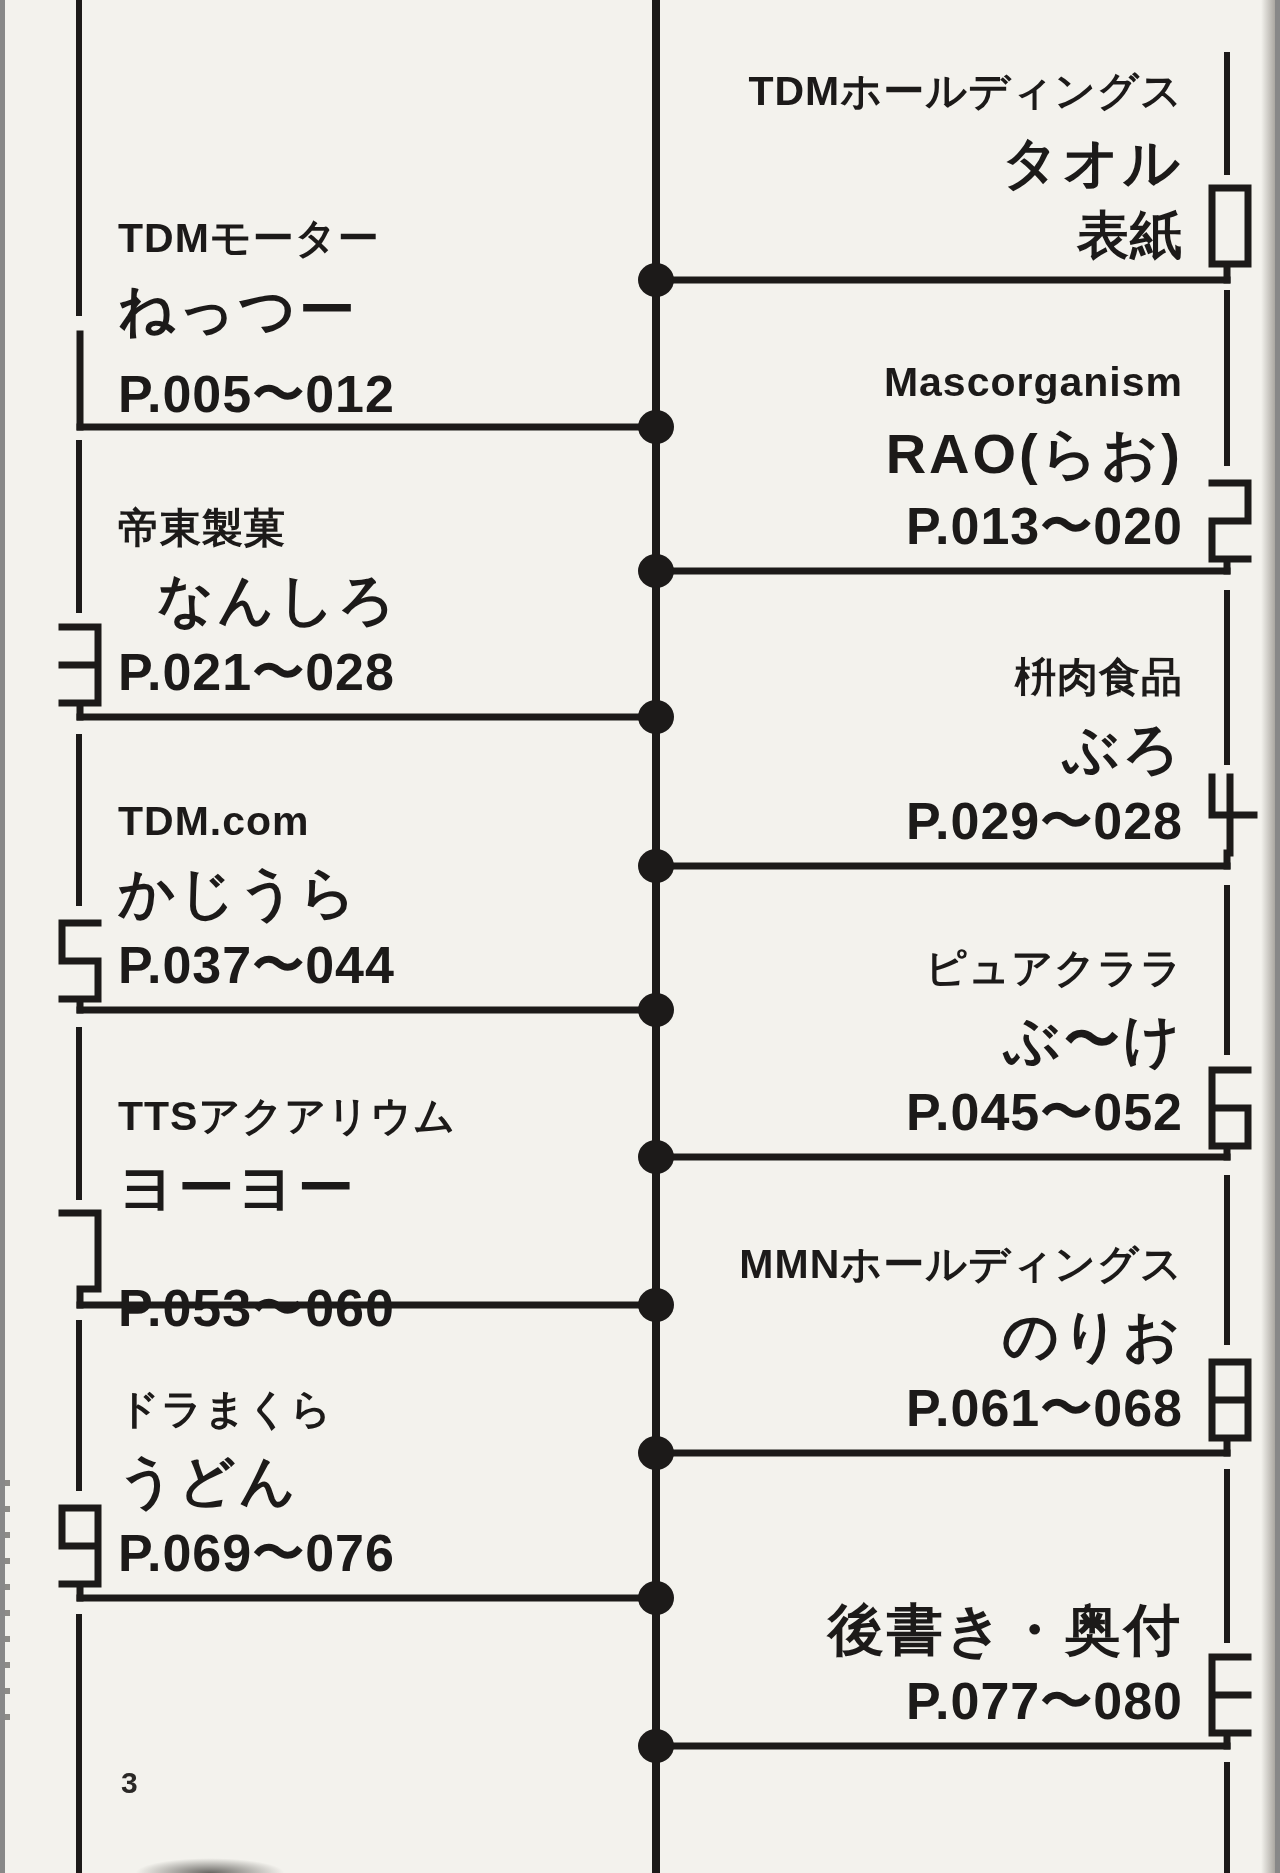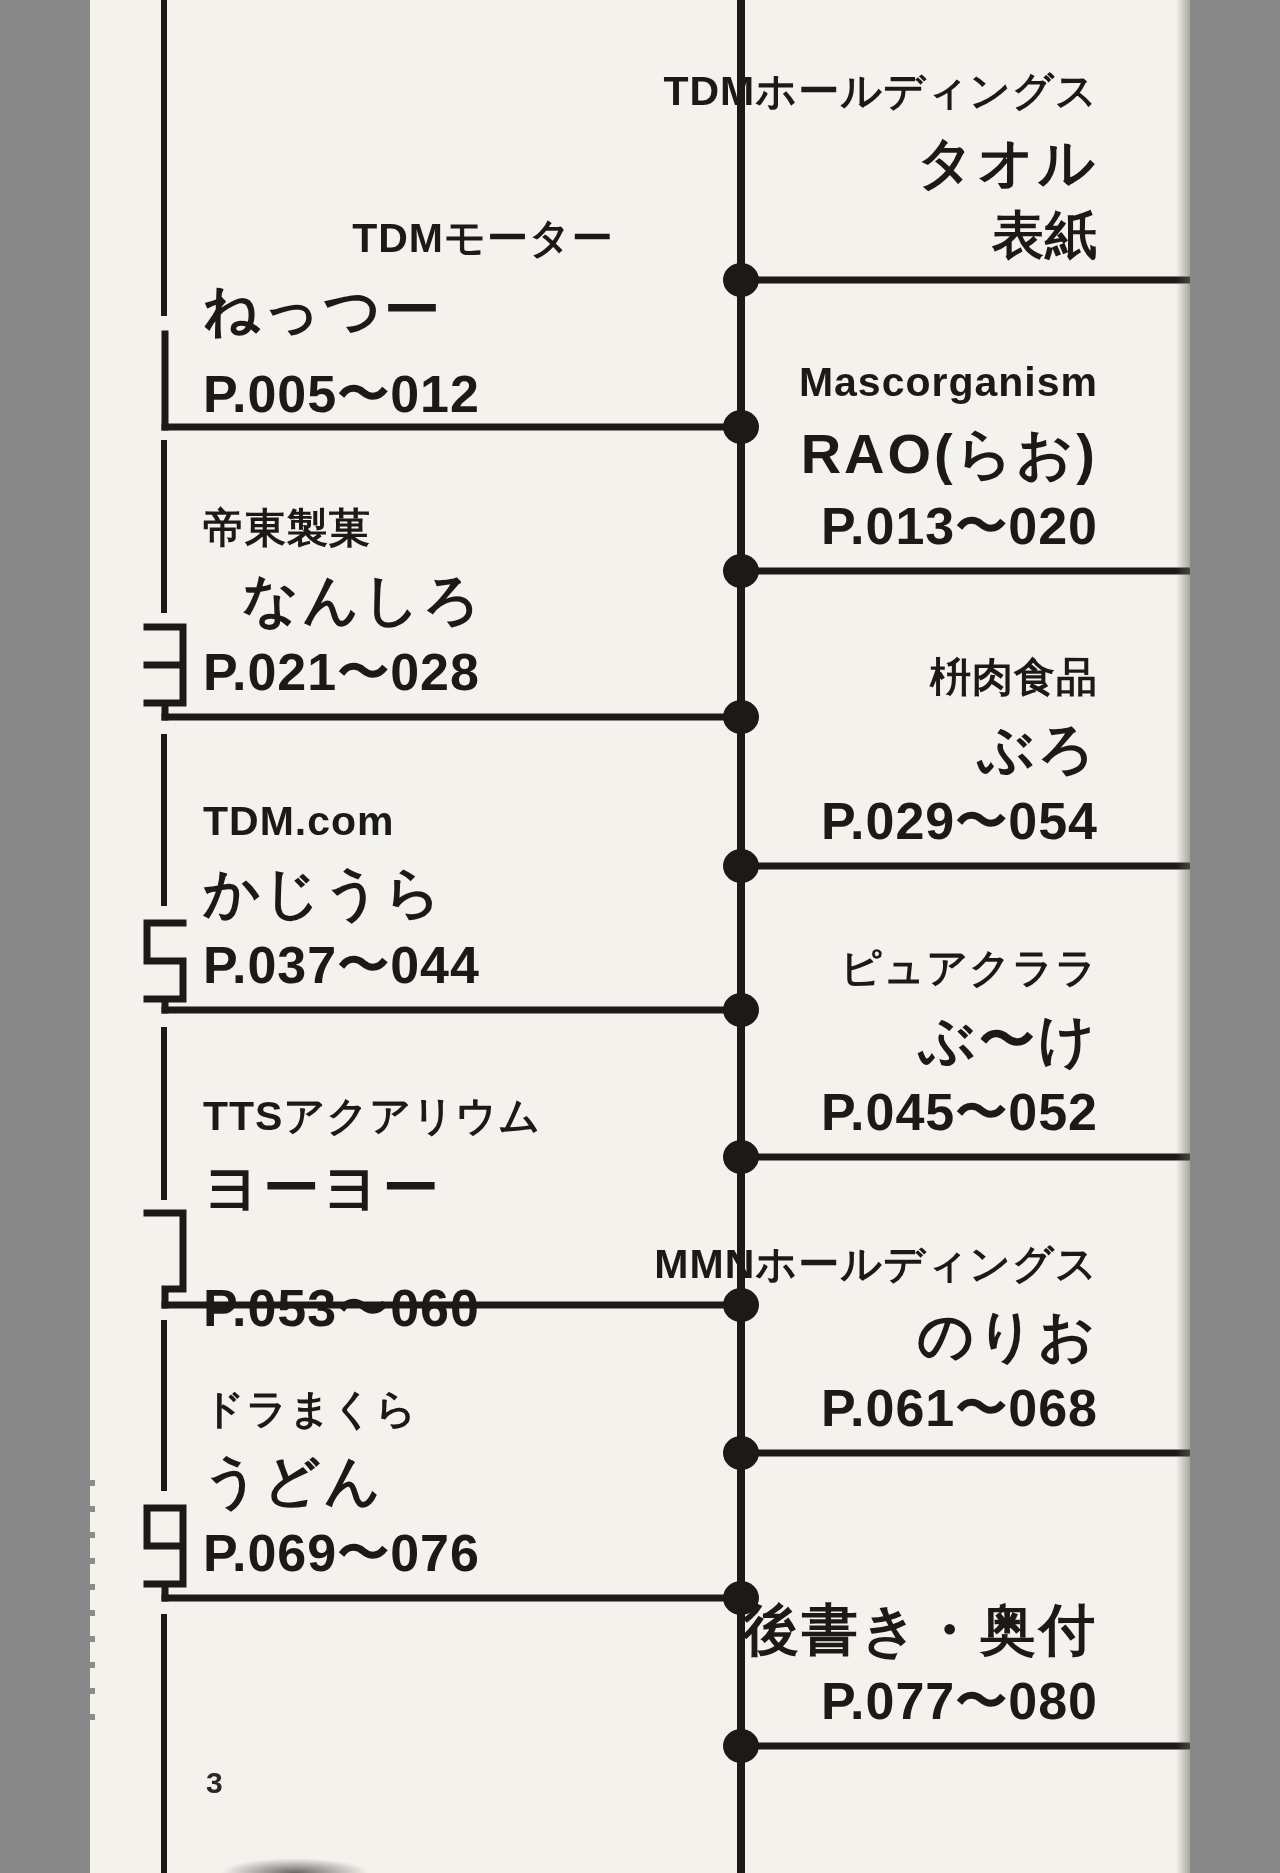--- a/index.html
+++ b/index.html
@@ -1,18 +1,18 @@
 <!DOCTYPE html>
 <html><head>
 <meta charset="utf-8">
 <style>
   html,body{margin:0;padding:0;background:#888;}
   #page{
     position:relative;
-    width:1100px;height:1873px;
+    width:1270px;height:1873px;
     margin:0 auto;
     background:#f3f2ed;
     overflow:hidden;
     font-family:"Liberation Sans","DejaVu Sans",sans-serif;
     color:#1c1a19;
   }
   #diagram{position:absolute;left:0;top:0;}
   .toc-line{
     position:absolute;
     height:72px;line-height:72px;
@@ -95,38 +95,38 @@
       <ellipse cx="651" cy="1746" rx="18" ry="17" fill="#1c1a19"></ellipse>
       <path d="M1207 1657 L1243 1657 M1207 1657 L1207 1695 M1207 1695 L1243 1695 M1207 1695 L1207 1733 M1207 1733 L1243 1733 M1222 1733 L1222 1746 " stroke="#1c1a19" stroke-width="7" fill="none" stroke-linecap="square" stroke-linejoin="miter"></path>
     </svg>
   <div id="entries">
       <div>
         <div class="toc-line side-r l1" style="top: 55px;">TDMホールディングス</div>
         <div class="toc-line side-r l2" style="top: 127px;">タオル</div>
         <div class="toc-line side-r l3" style="top: 199px;">表紙</div>
       </div>
       <div>
-        <div class="toc-line side-l l1" style="top: 202px; text-align: center;">TDMモーター</div>
+        <div class="toc-line side-l l1" style="top: 202px;">TDMモーター</div>
         <div class="toc-line side-l l2" style="top: 274px;">ねっつー</div>
         <div class="toc-line side-l l3" style="top: 326px; margin-top: 32px;">P.005〜012</div>
       </div>
       <div>
         <div class="toc-line side-r l1" style="top: 346px;">Mascorganism</div>
         <div class="toc-line side-r l2" style="top: 418px;">RAO(らお)</div>
         <div class="toc-line side-r l3" style="top: 490px;">P.013〜020</div>
       </div>
       <div>
         <div class="toc-line side-l l1" style="top: 492px;">帝東製菓</div>
         <div class="toc-line side-l l2" style="top: 564px; margin-left: 39px;">なんしろ</div>
         <div class="toc-line side-l l3" style="top: 636px;">P.021〜028</div>
       </div>
       <div>
         <div class="toc-line side-r l1" style="top: 641px;">枡肉食品</div>
         <div class="toc-line side-r l2" style="top: 713px;">ぶろ</div>
-        <div class="toc-line side-r l3" style="top: 785px;">P.029〜054</div>
+        <div class="toc-line side-r l3" style="top: 785px;">P.029〜028</div>
       </div>
       <div>
         <div class="toc-line side-l l1" style="top: 785px;">TDM.com</div>
         <div class="toc-line side-l l2" style="top: 857px;">かじうら</div>
         <div class="toc-line side-l l3" style="top: 929px;">P.037〜044</div>
       </div>
       <div>
         <div class="toc-line side-r l1" style="top: 932px;">ピュアクララ</div>
         <div class="toc-line side-r l2" style="top: 1004px;">ぶ〜け</div>
         <div class="toc-line side-r l3" style="top: 1076px;">P.045〜052</div>

